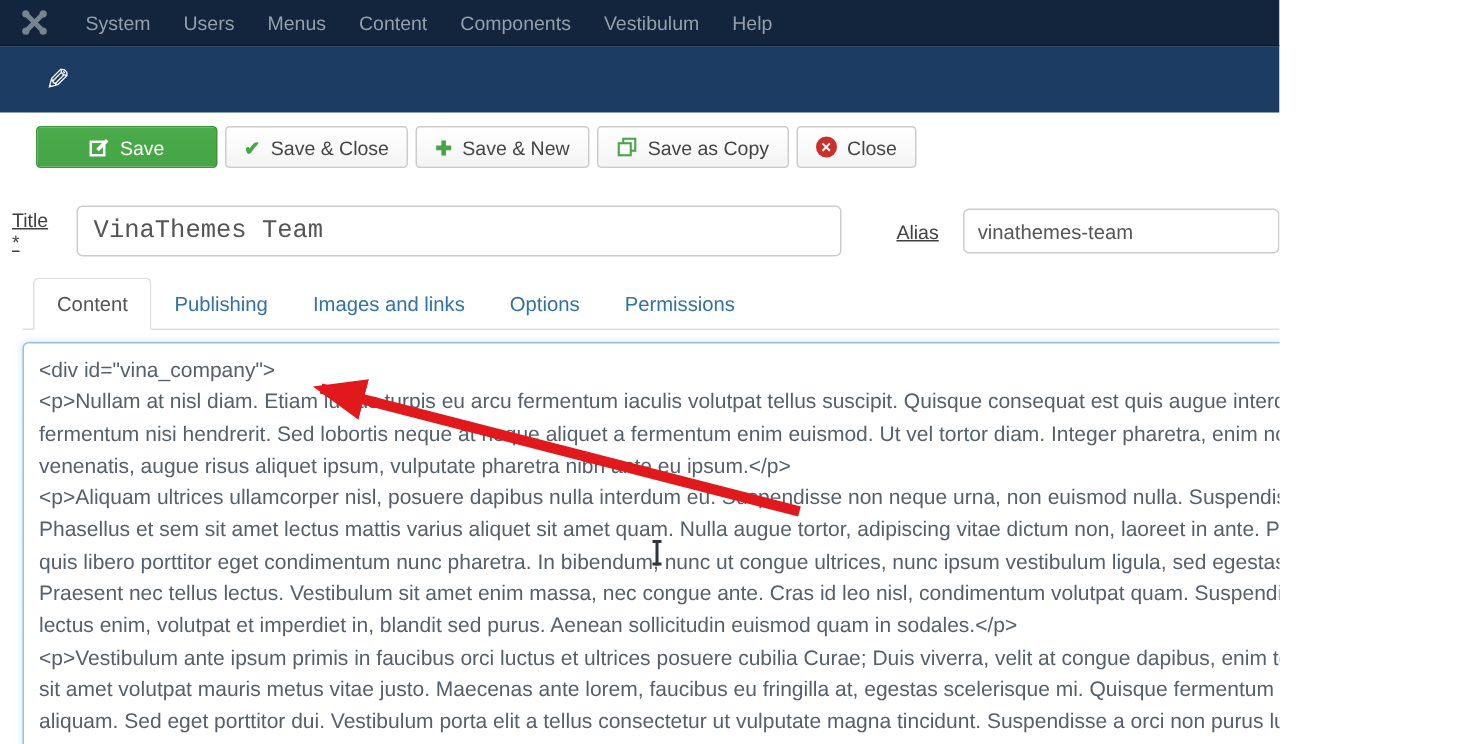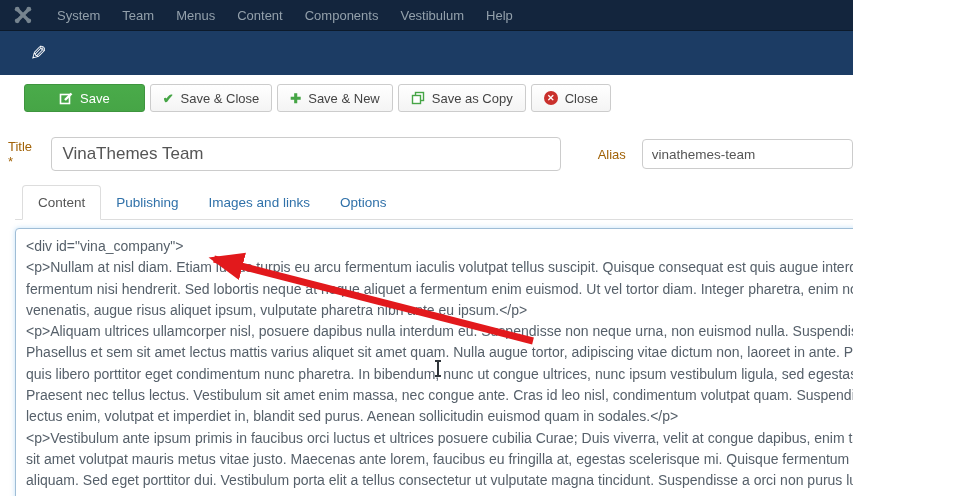--- a/index.html
+++ b/index.html
@@ -29,24 +29,24 @@
   .btn-success { background:linear-gradient(#4aab4a,#46a546); border-color:#3e953e; color:#fff;
                  padding:0 34px; font-weight:normal; }
   .ic-check { color:#46a546; font-size:13px; font-weight:bold; }
   .ic-plus  { color:#46a546; font-size:13px; font-weight:bold; }
   .ic-close { display:inline-flex; align-items:center; justify-content:center; width:14px;
               height:14px; border-radius:50%; background:#c9302c; color:#fff; font-size:9px;
               font-weight:bold; line-height:1; }
 
   
   .titlerow { display:flex; align-items:center; margin:16px 0 0 8px; }
-  .titlerow .lbl { font-size:13px; color:#a16207; }
+  .titlerow .lbl { font-size:13px; color:#404040;text-decoration:underline; }
   .title-input { width:547px; height:34px; margin-left:13px; border:1px solid #ccc;
                  border-radius:4px; font-size:17px; color:#555; padding:0 10px;
-                 font-family:Liberation Sans, sans-serif; }
+                 font-family:Liberation Mono, monospace; }
   .alias-lbl { margin-left:37px; }
   .alias-input { width:226px; height:30px; margin-left:16px; border:1px solid #ccc;
                  border-radius:4px; font-size:13.5px; color:#555; padding:0 9px;
                  font-family:"Liberation Sans", sans-serif; }
 
   
   .tabs { display:flex; align-items:flex-end; margin:14px 0 0 15px; border-bottom:1px solid #ddd;
           padding-left:7px; width:958px; }
   .tab { font-size:13.5px; padding:9px 15px; cursor:pointer; color:#3071a9; margin-bottom:0; }
   .tab.active { color:#555; background:#fff; border:1px solid #ddd; border-bottom:1px solid #fff;
@@ -80,21 +80,21 @@
       <svg width="18" height="18" viewBox="0 0 18 18" fill="none" stroke="#76848f" stroke-width="3.2" stroke-linecap="round">
         <line x1="4" y1="4" x2="14" y2="14"></line>
           <line x1="14" y1="4" x2="4" y2="14"></line>
         <circle cx="3.2" cy="3.2" r="2.4" fill="#76848f" stroke="none"></circle>
         <circle cx="14.8" cy="3.2" r="2.4" fill="#76848f" stroke="none"></circle>
         <circle cx="3.2" cy="14.8" r="2.4" fill="#76848f" stroke="none"></circle>
         <circle cx="14.8" cy="14.8" r="2.4" fill="#76848f" stroke="none"></circle>
       </svg>
     </span>
     <span class="nav-item">System</span>
-    <span class="nav-item">Team</span>
+    <span class="nav-item">Users</span>
     <span class="nav-item">Menus</span>
     <span class="nav-item">Content</span>
     <span class="nav-item">Components</span>
     <span class="nav-item">Vestibulum</span>
     <span class="nav-item">Help</span>
   </div>
 
   <div class="pagehead">
     <span class="pencil">✎</span>
   </div>
@@ -133,20 +133,21 @@
     <input class="title-input" type="text" value="VinaThemes Team" style="">
     <span class="lbl alias-lbl">Alias</span>
     <input class="alias-input" type="text" value="vinathemes-team" style="">
   </div>
 
   <div class="tabs">
     <span class="tab active">Content</span>
     <span class="tab">Publishing</span>
     <span class="tab">Images and links</span>
     <span class="tab">Options</span>
+    <span class="tab">Permissions</span>
   </div>
 
   <textarea class="editor" spellcheck="false" style="">&lt;div id="vina_company"&gt;
 &lt;p&gt;Nullam at nisl diam. Etiam luctus turpis eu arcu fermentum iaculis volutpat tellus suscipit. Quisque consequat est quis augue interdum fringilla fermentum nisi hendrerit. Sed lobortis neque at neque aliquet a fermentum enim euismod. Ut vel tortor diam. Integer pharetra, enim non tempor venenatis, augue risus aliquet ipsum, vulputate pharetra nibh ante eu ipsum.&lt;/p&gt;
 &lt;p&gt;Aliquam ultrices ullamcorper nisl, posuere dapibus nulla interdum eu. Suspendisse non neque urna, non euismod nulla. Suspendisse potenti. Phasellus et sem sit amet lectus mattis varius aliquet sit amet quam. Nulla augue tortor, adipiscing vitae dictum non, laoreet in ante. Proin iaculis eros quis libero porttitor eget condimentum nunc pharetra. In bibendum, nunc ut congue ultrices, nunc ipsum vestibulum ligula, sed egestas risus est ut odio. Praesent nec tellus lectus. Vestibulum sit amet enim massa, nec congue ante. Cras id leo nisl, condimentum volutpat quam. Suspendisse potenti. Duis lectus enim, volutpat et imperdiet in, blandit sed purus. Aenean sollicitudin euismod quam in sodales.&lt;/p&gt;
 &lt;p&gt;Vestibulum ante ipsum primis in faucibus orci luctus et ultrices posuere cubilia Curae; Duis viverra, velit at congue dapibus, enim tortor ornare augue, sit amet volutpat mauris metus vitae justo. Maecenas ante lorem, faucibus eu fringilla at, egestas scelerisque mi. Quisque fermentum tempus odio et aliquam. Sed eget porttitor dui. Vestibulum porta elit a tellus consectetur ut vulputate magna tincidunt. Suspendisse a orci non purus luctus rhoncus porta ut mi. Duis elementum feugiat porttitor. Maecenas congue, lacus vel interdum tincidunt, leo nisl dictum dui, eget egestas diam lorem vitae leo. Sed vel turpis a sem adipiscing consectetur. Aliquam eget pharetra dolor.&lt;/p&gt;</textarea>
 
   <div class="ibeam"></div>
 
   <svg class="arrow-overlay" width="973" height="496" viewBox="0 0 973 496">

